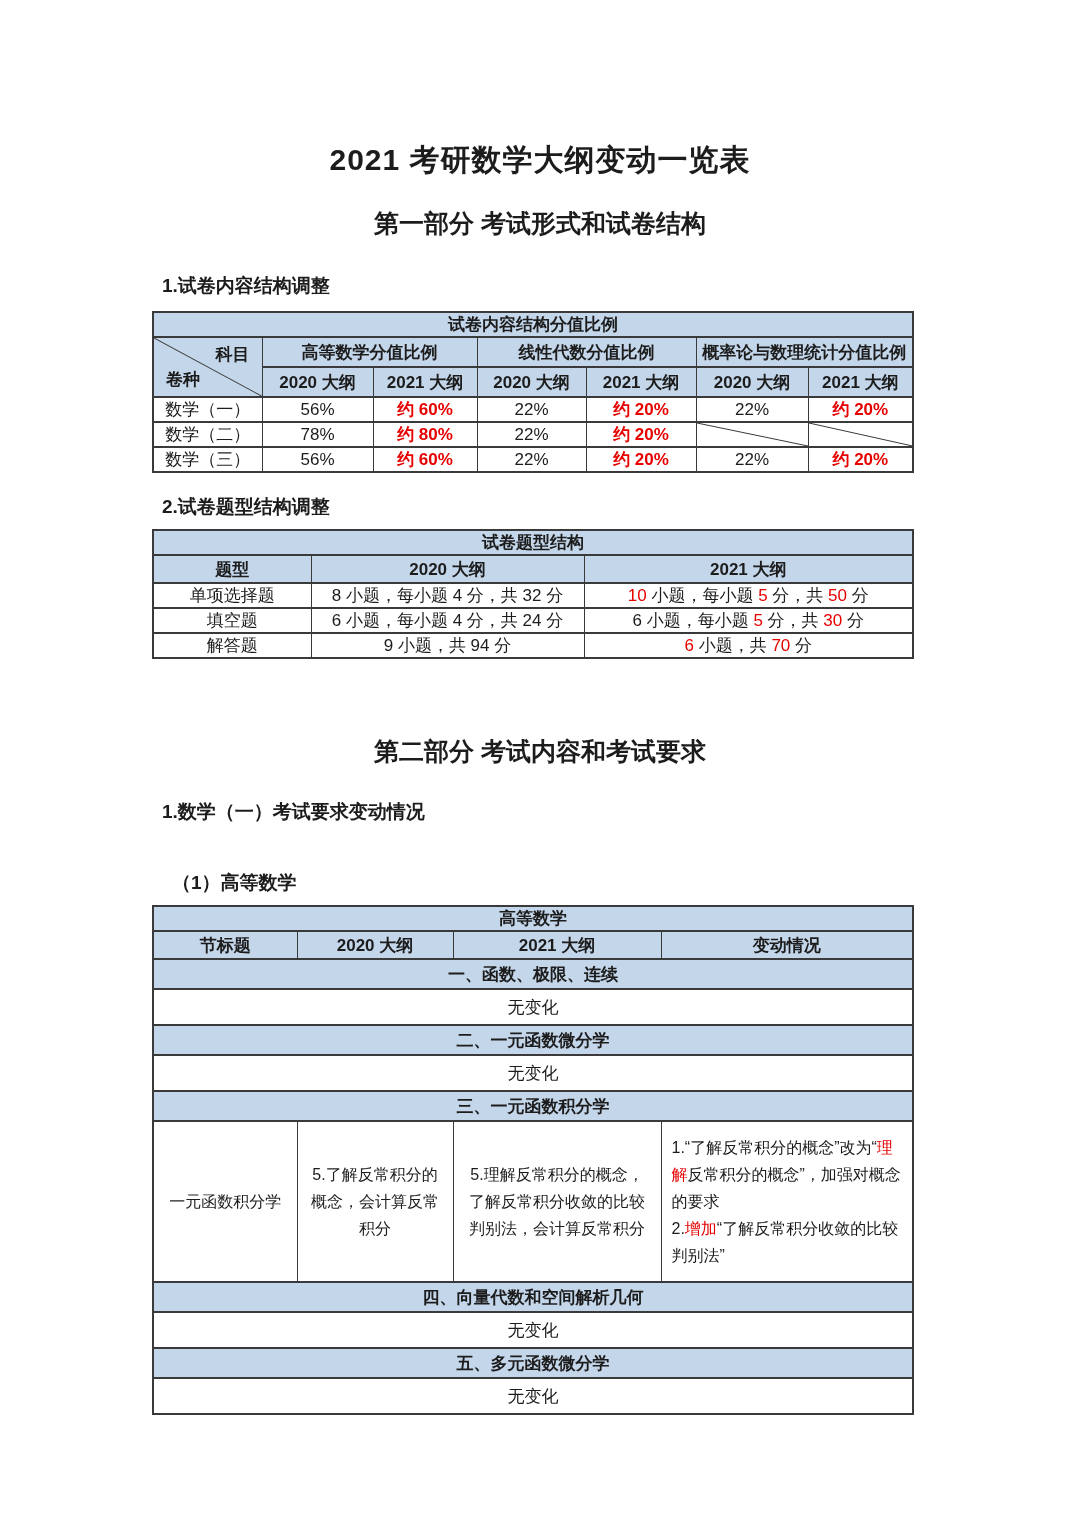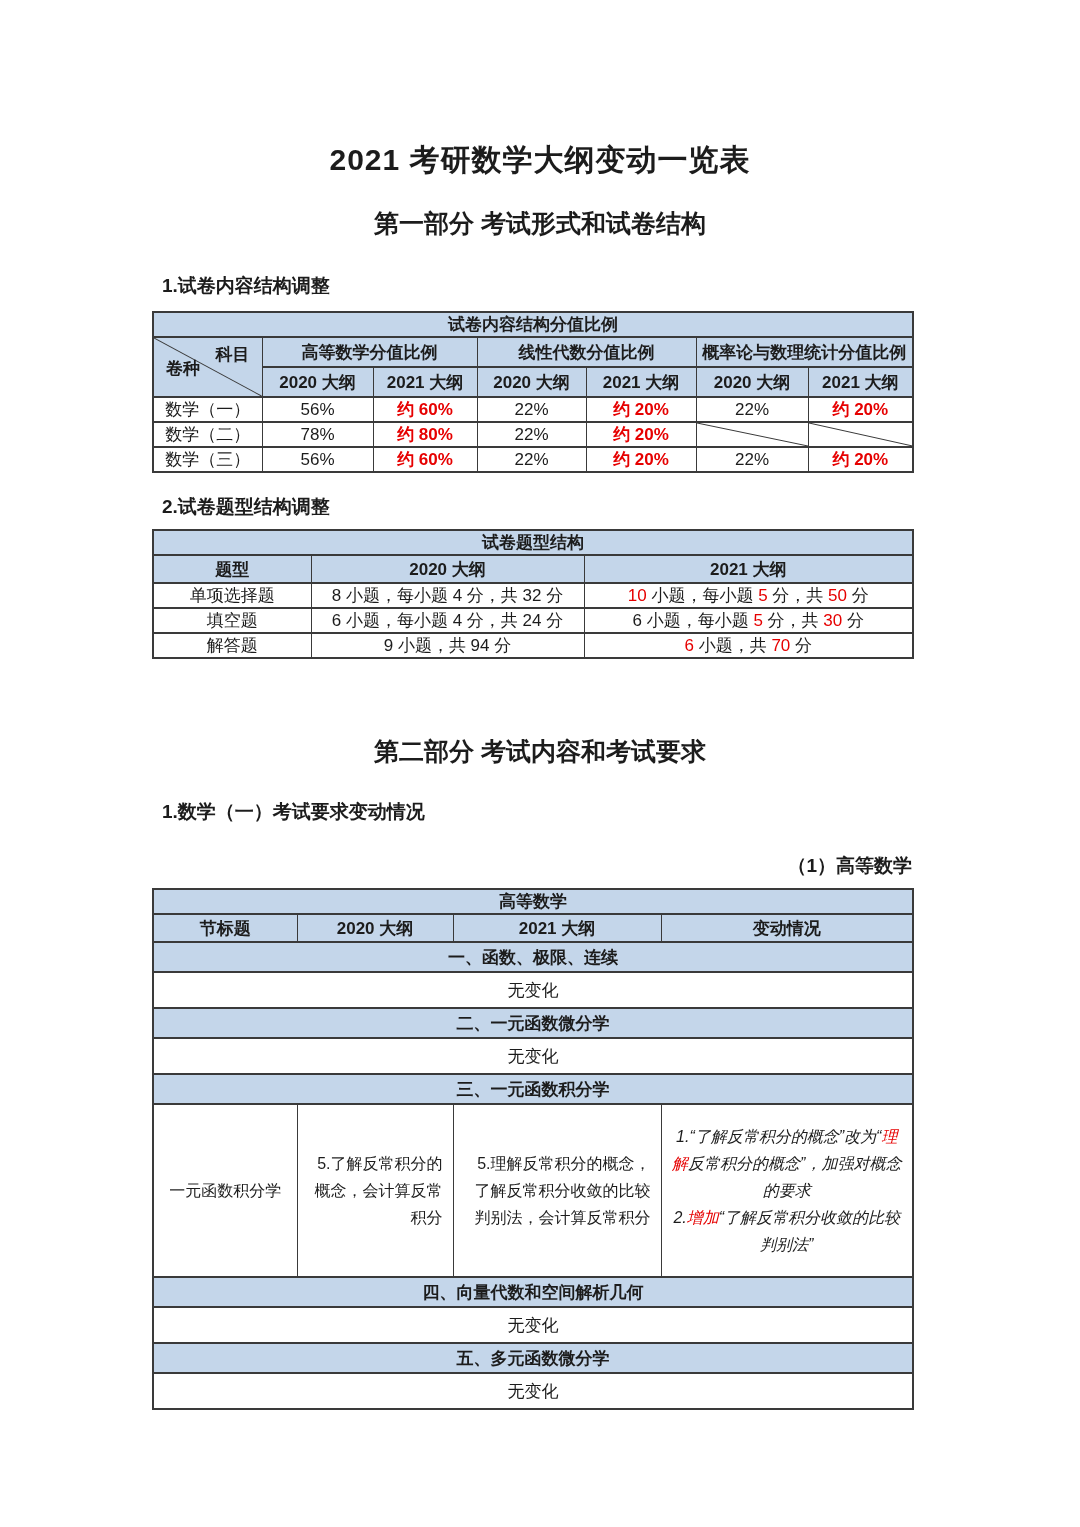--- a/index.html
+++ b/index.html
@@ -16,54 +16,54 @@
   }
   .page{width:1080px;height:1527px;padding-top:140px;overflow:hidden;}
   .doc-title{font-size:30px;font-weight:bold;text-align:center;margin:0;letter-spacing:1px;}
   .part-heading{font-size:25px;font-weight:bold;text-align:center;margin:26px 0 0 0;}
   .part-heading.second{margin-top:76px;}
   .content{width:760px;margin-left:152px;}
   .sec-heading{font-size:19px;font-weight:bold;margin:0;padding-left:10px;}
   #sec1{margin-top:33px;}
   #sec2{margin-top:21px;}
   #sec3{margin-top:31px;}
-  #sec4{margin-top:28px;padding-left:20px;text-align:right;}
+  #sec4{margin-top:45px;padding-left:20px;}
 
   table{border-collapse:collapse;width:760px;table-layout:fixed;margin-top:10px;}
   #table1{margin-top:12px;}
   #table2{margin-top:9px;}
   #table3{margin-top:9px;}
   th,td{
     border-style:solid;border-color:var(--bdr);
     border-width:2px 1px;
     font-size:17px;text-align:center;vertical-align:middle;
     padding:0 4px;font-weight:normal;
   }
   table{border:2px solid var(--bdr);}
   .hdr{background:var(--hdr);font-weight:bold;}
   .title-row th{height:25px;}
   .hrow th{height:28px;}
   tbody td{height:19px;}
 
   td.corner{position:relative;background:var(--hdr);font-weight:bold;padding:0;height:60px;}
   td.corner svg{position:absolute;left:0;top:0;width:100%;height:100%;display:block;}
   .corner-top{position:absolute;top:5px;right:12px;}
-  .corner-bottom{position:absolute;bottom:16px;left:12px;}
+  .corner-bottom{position:absolute;bottom:5px;left:12px;}
 
   td.slash{position:relative;padding:0;}
   td.slash svg{position:absolute;left:0;top:0;width:100%;height:100%;display:block;}
 
   .red{color:var(--red);}
   .bold{font-weight:bold;}
 
   #table3 .section-row td{background:var(--hdr);font-weight:bold;height:30px;margin-left:44px;}
   #table3 .plain-row td{height:36px;}
   #table3 tr.detail td{height:140px;font-size:16px;line-height:27px;}
-  #table3 tr.detail td.c-left{text-align:right;padding:4px 10px;vertical-align:middle;}
-  #table3 tr.detail td.c-top{text-align:center;padding:18px 10px;vertical-align:top;font-style:italic;}
+  #table3 tr.detail td.c-left{text-align:center;padding:4px 10px;vertical-align:middle;}
+  #table3 tr.detail td.c-top{text-align:left;padding:12px 10px;vertical-align:top;}
 </style>
 </head>
 <body>
 
 <div class="page">
   <h1 class="doc-title">2021 考研数学大纲变动一览表</h1>
   <h2 class="part-heading">第一部分 考试形式和试卷结构</h2>
 
   <div class="content">
     <h3 class="sec-heading" id="sec1">1.试卷内容结构调整</h3>

